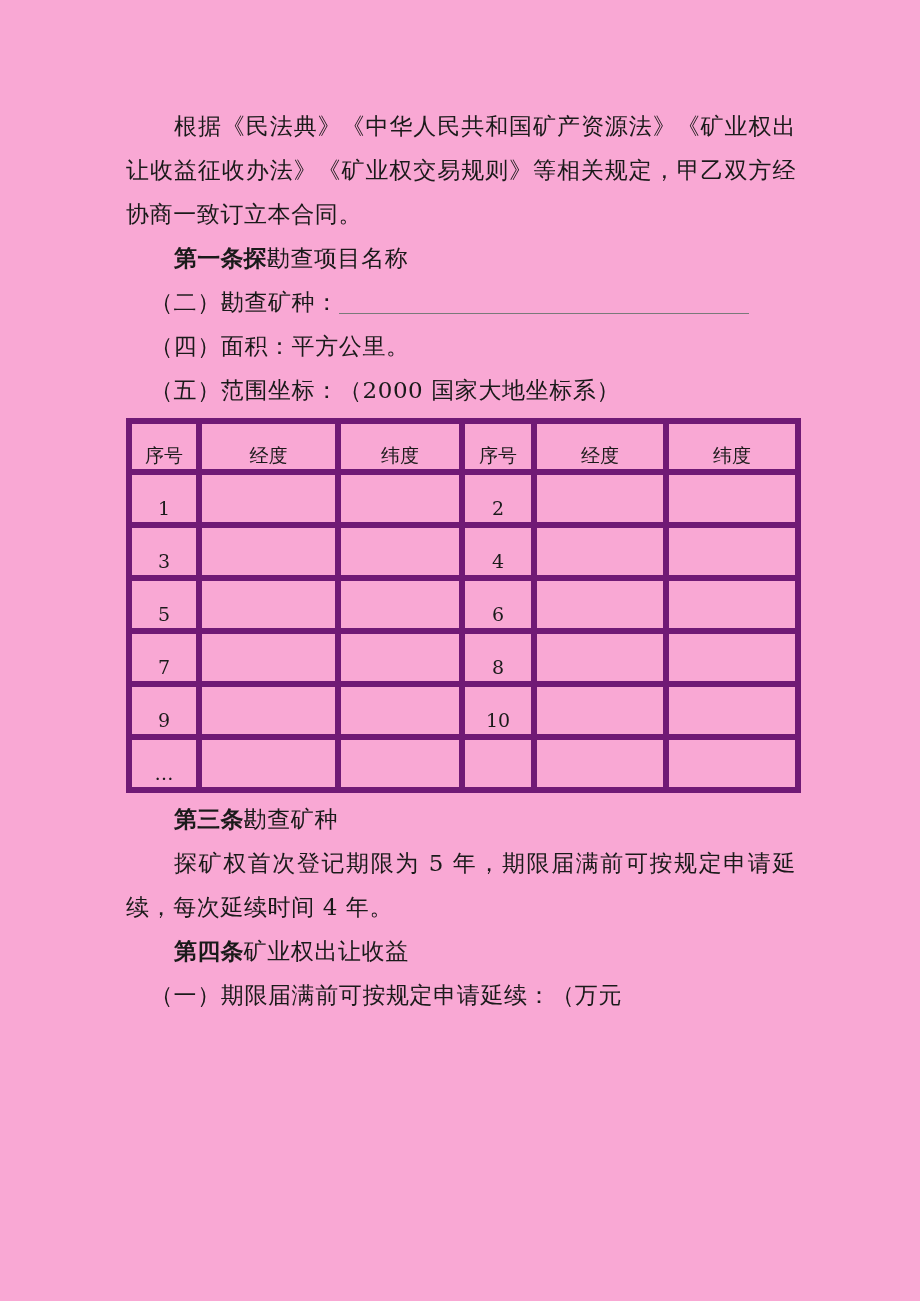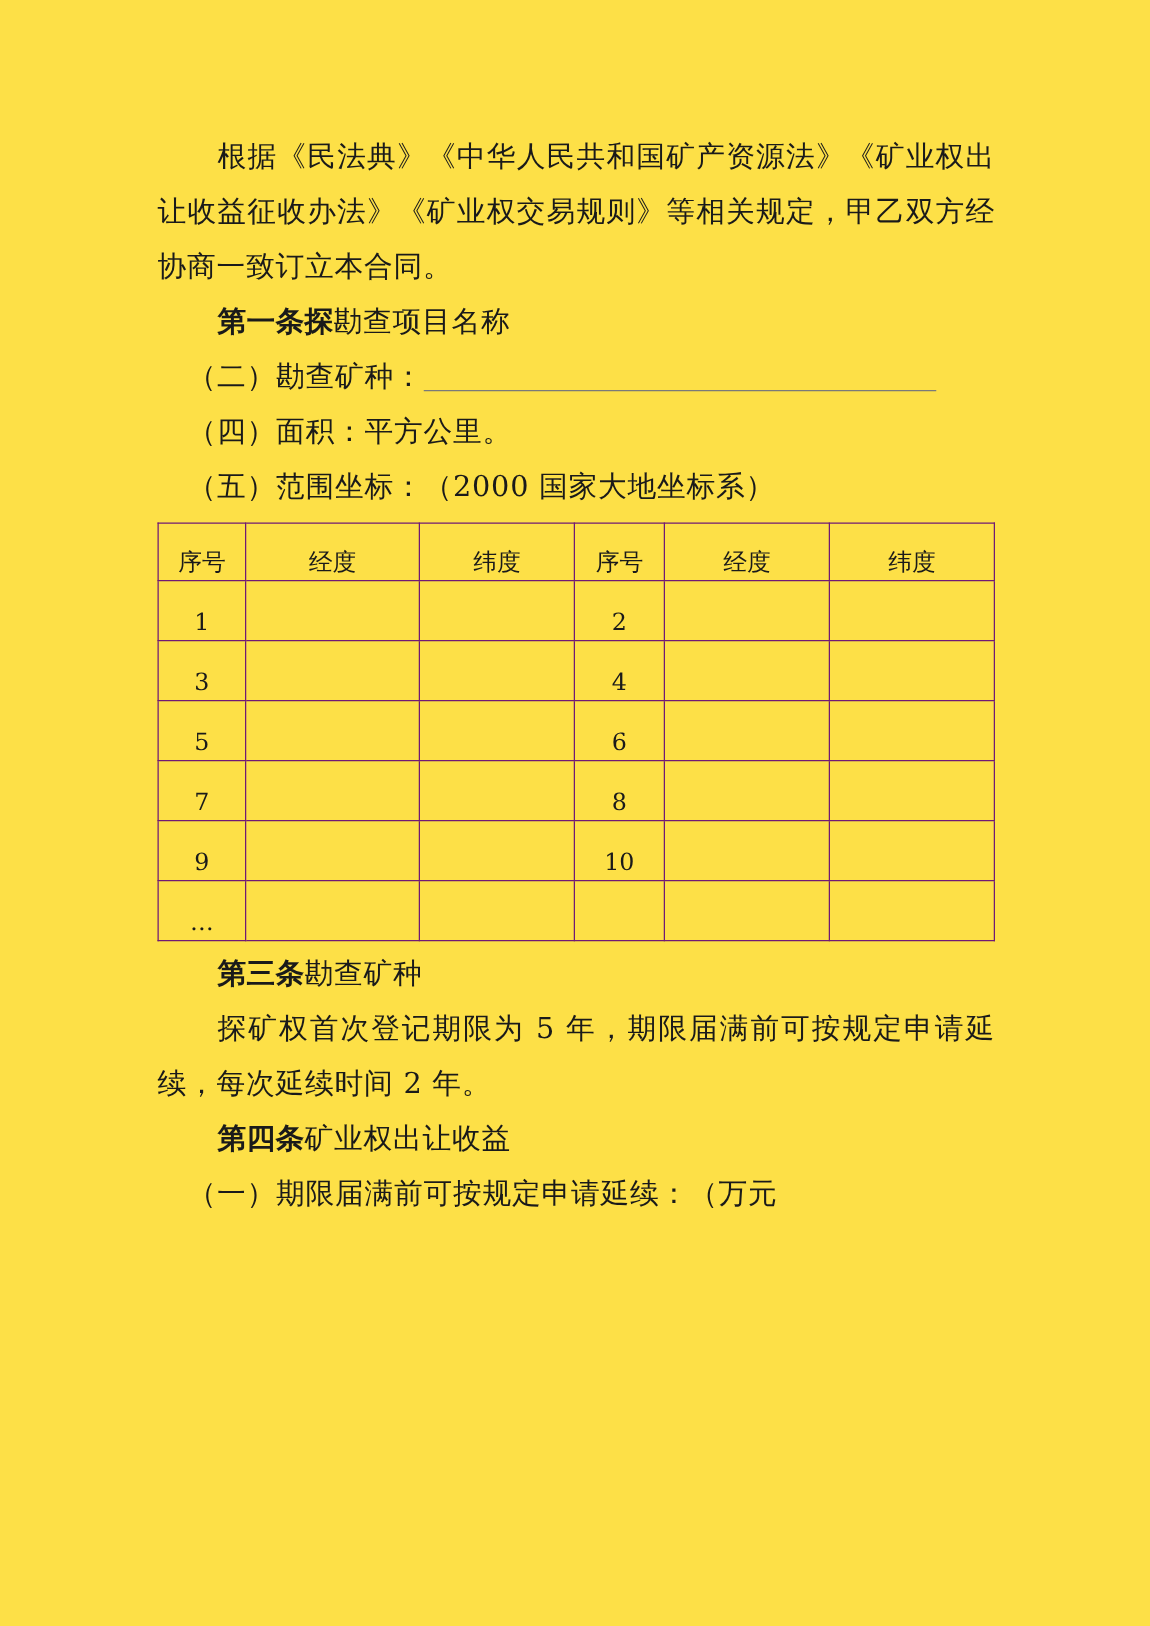--- a/index.html
+++ b/index.html
@@ -8,21 +8,21 @@
     background: #ffffff;
   }
   body {
     font-family: "DejaVu Serif", "Liberation Serif", serif;
     color: #1a1a1a;
   }
   .page {
     position: relative;
     width: 920px;
     height: 1301px;
-    background: #fde047;
+    background: #f9a8d4;
     overflow: hidden;
     box-sizing: border-box;
   }
   .content {
     position: absolute;
     left: 126px;
     top: 104px;
     width: 670px;
   }
   .para {
@@ -61,21 +61,21 @@
   .coord-table-wrap {
     margin: 6px 0 0 0;
   }
   table.coord {
     border-collapse: collapse;
     width: 669px;
     table-layout: fixed;
     margin: 0;
   }
   table.coord td, table.coord th {
-    border: 1px solid #701a75;
+    border: 6px solid #701a75;
     font-weight: normal;
     font-size: 19px;
     text-align: center;
     vertical-align: bottom;
     padding: 0 0 4px 0;
     line-height: 1;
     color: #1a1a1a;
   }
   table.coord th {
     height: 41px;
@@ -181,20 +181,20 @@
           </tr>
         </tbody>
       </table>
     </div>
 
     <div class="sec-gap"></div>
 
 
     <p class="para indent2"><span class="bold">第三条</span><span>勘查矿种</span></p>
 
-    <p class="para indent2">探矿权首次登记期限为 5 年，期限届满前可按规定申请延续，每次延续时间 2 年。</p>
+    <p class="para indent2">探矿权首次登记期限为 5 年，期限届满前可按规定申请延续，每次延续时间 4 年。</p>
 
     <p class="para indent2"><span class="bold">第四条</span><span>矿业权出让收益</span></p>
 
     <p class="para indent1"><span>（一）</span><span>期限届满前可按规定申请延续：（万元</span></p>
 
   </div>
 </div>
 
 </body></html>

